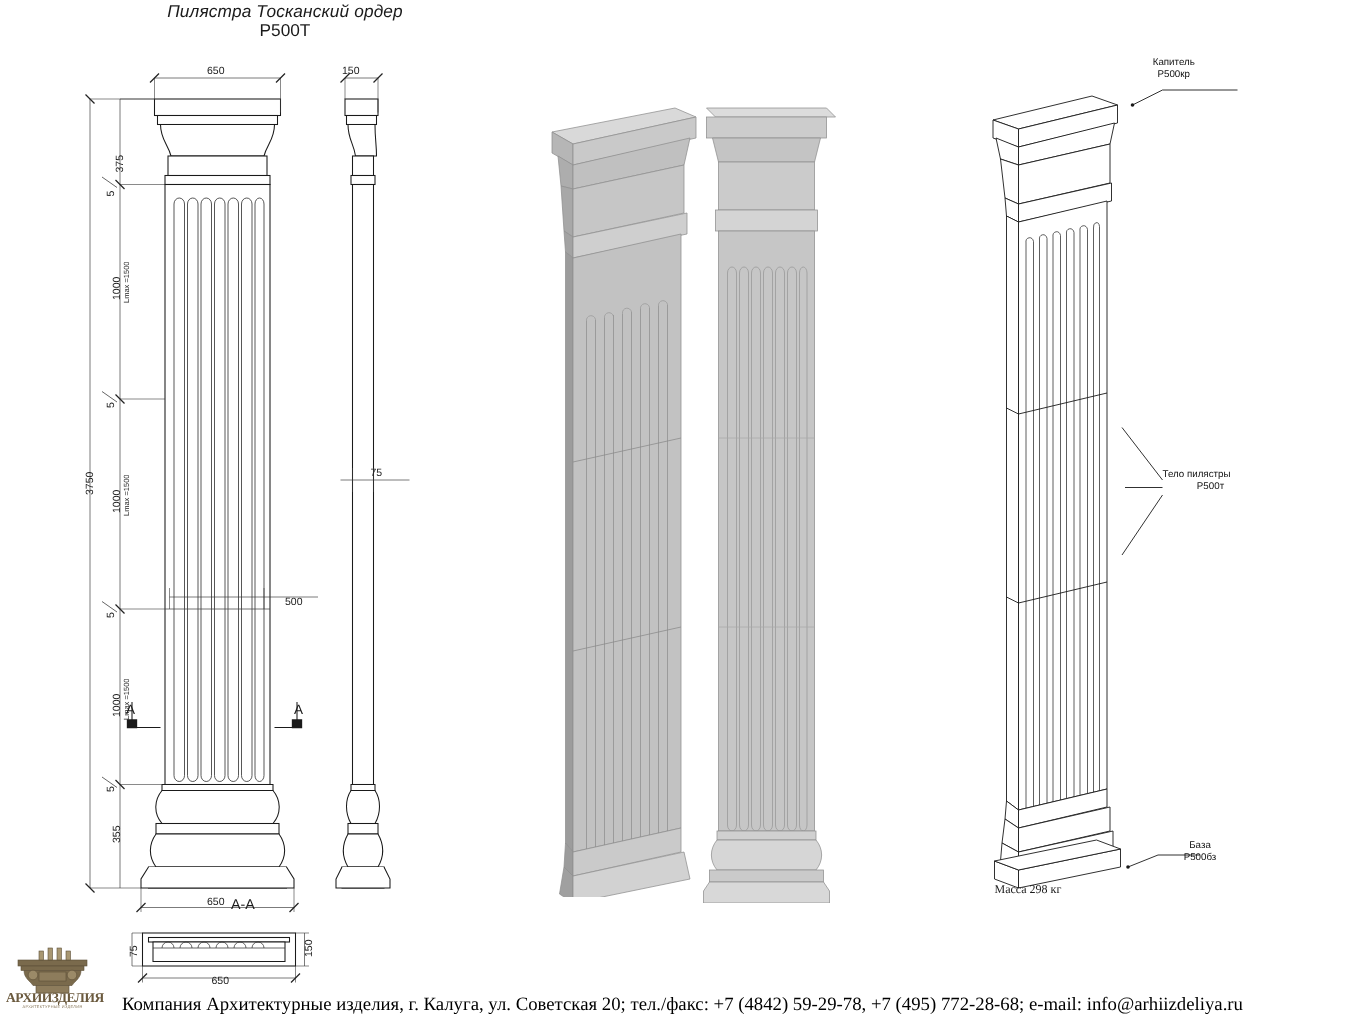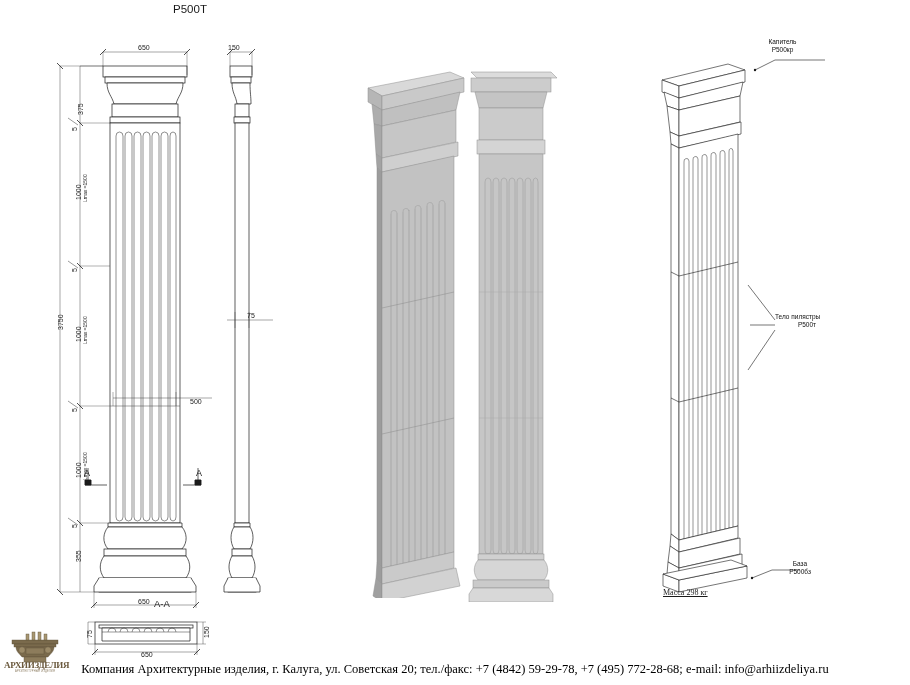--- a/index.html
+++ b/index.html
@@ -57,21 +57,20 @@
     font-family: "Liberation Sans", sans-serif;
     font-size: 9px;
   }
   .caption {
     font-family: "Liberation Sans", sans-serif;
     font-size: 9.5px;
   }
   .mass {
     font-family: "Liberation Serif", serif;
     font-size: 8px;
-    text-decoration: underline;
   }
 
   
   #footer-text {
     left: 0; top: 662px; width: 910px;
     text-align: center;
     font-family: Liberation Serif, serif;
     font-size: 12.5px;
     color: #000;
   }
@@ -96,20 +95,21 @@
     font-size: 2.6px;
     color: #8a7a5e;
     letter-spacing: .2px;
   }
   svg { display: block; }
 </style>
 </head>
 <body>
 
 <div class="abs" id="title-block">
+  <div class="t1">Пилястра Тосканский ордер</div>
   <div class="t2">Р500Т</div>
 </div>
 
 <div class="abs" style="left:0px; top:30px; width:230px; height:580px;">
   <svg width="230" height="580" viewBox="0 0 230 580">
     <g fill="none" stroke="#1a1a1a" stroke-width="0.7">
 
       <rect x="103" y="36" width="84" height="11" fill="#ffffff"></rect>
       <rect x="105" y="47" width="80" height="6" fill="#ffffff"></rect>
 

